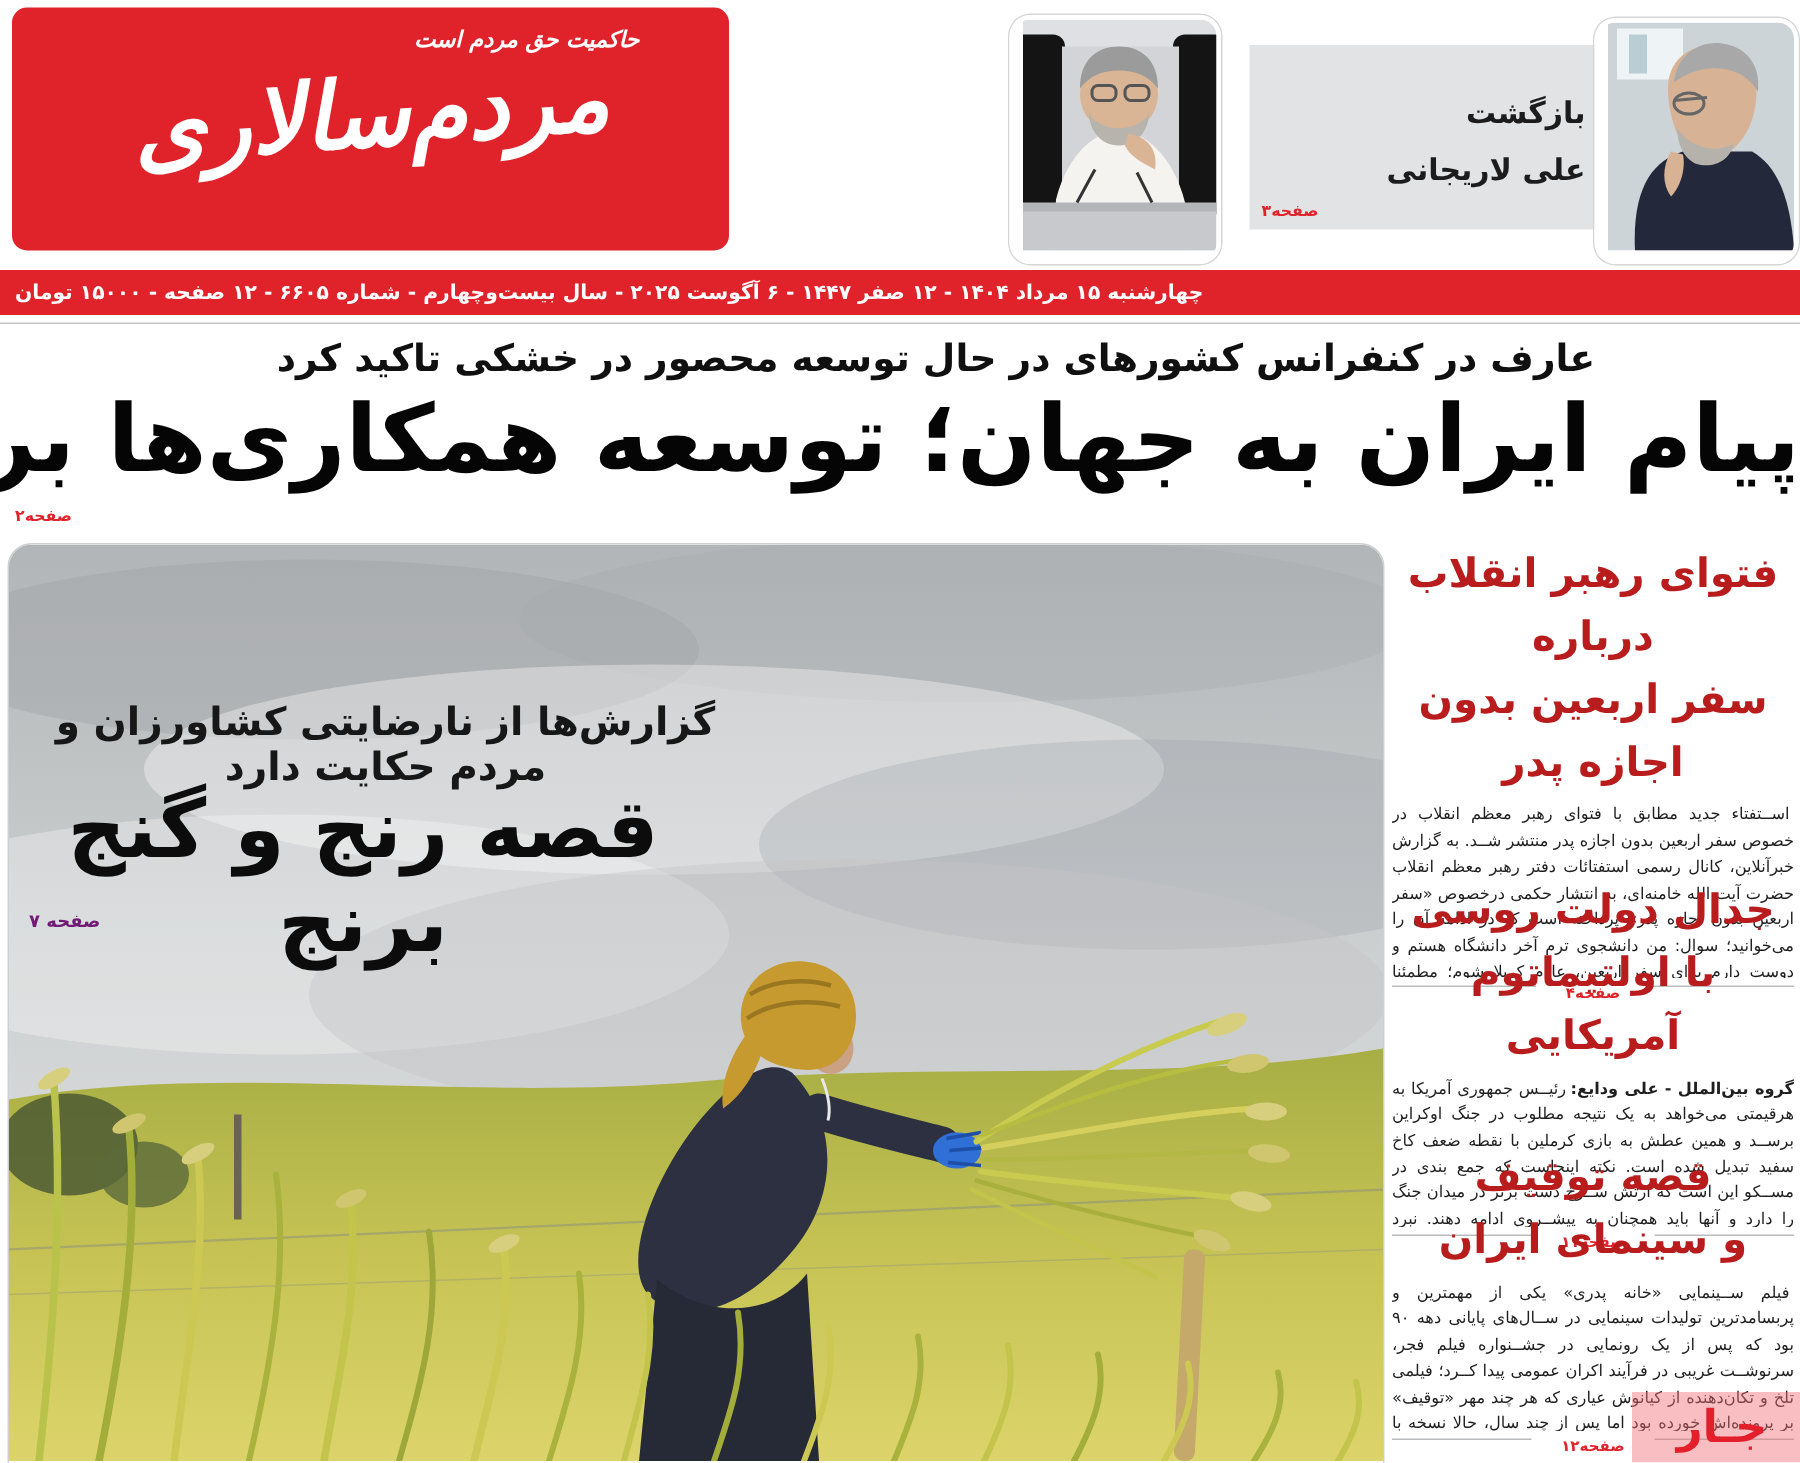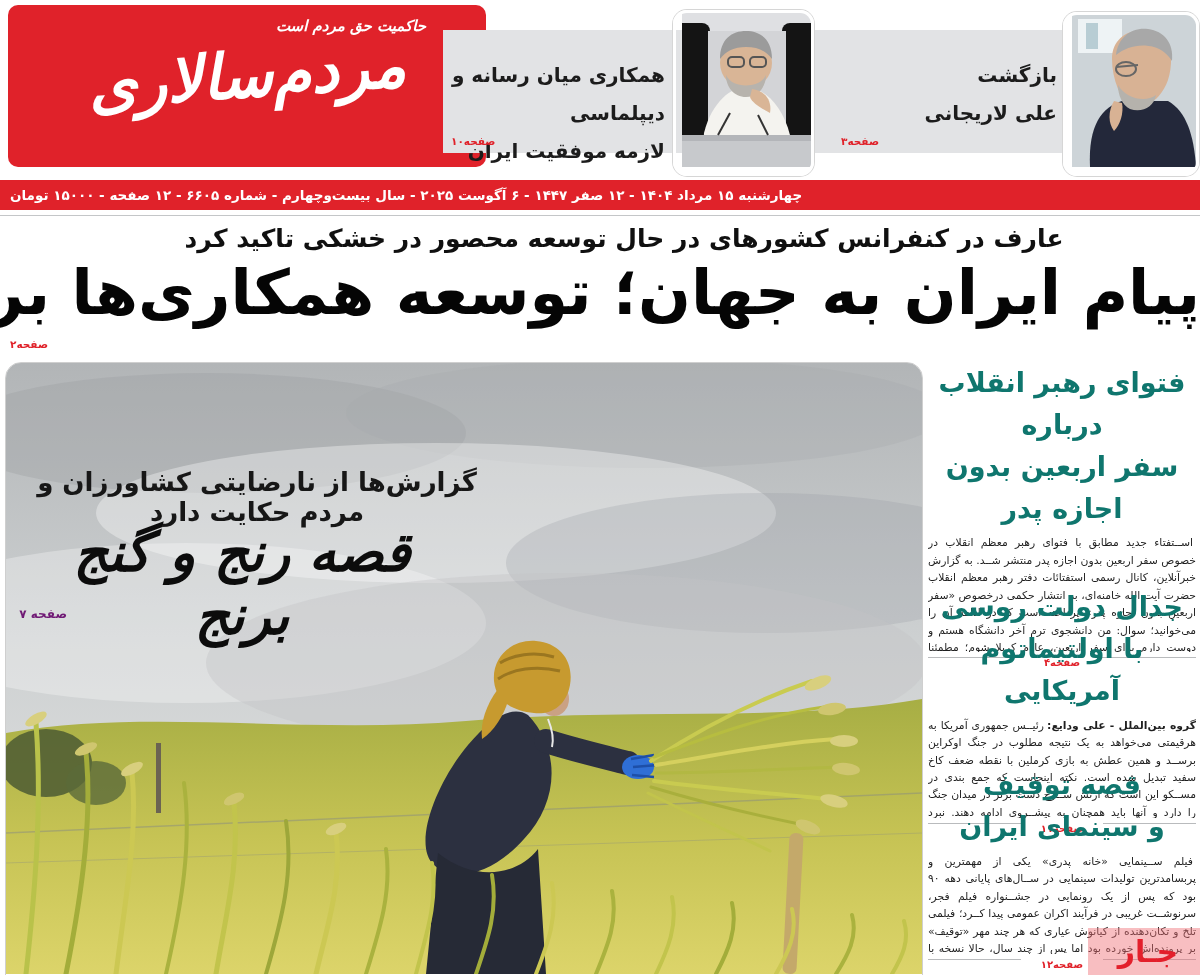--- a/index.html
+++ b/index.html
@@ -30,27 +30,27 @@
 
   
   .kicker{position:absolute;left:0;top:224px;width:1200px;text-align:center;font-size:25px;font-weight:bold;color:#101010;padding-left:24px;}
   .headline{position:absolute;left:0;top:256px;width:1200px;text-align:center;font-size:62px;font-weight:bold;color:#050505;letter-spacing:-1px;white-space:nowrap;}
   .headline-page{position:absolute;left:10px;top:338px;font-size:10.5px;font-weight:bold;color:#e0222a;}
 
   
   .photo{position:absolute;left:5px;top:362px;width:918px;height:757px;border-radius:16px;overflow:hidden;border:1px solid #cfcfcf;box-sizing:border-box;}
   .photo svg{display:block;}
   .photo-kicker{position:absolute;top:104px;right:420px;width:490px;text-align:center;font-size:26px;font-weight:bold;color:#171717;}
-  .photo-title{position:absolute;top:158px;right:470px;width:420px;text-align:center;font-size:54px;font-weight:bold;color:#0c0c0c;font-style:italic;}
+  .photo-title{position:absolute;top:158px;right:470px;width:420px;text-align:center;font-size:54px;font-weight:bold;color:#0c0c0c;}
   .photo-page{position:absolute;top:244px;right:855px;font-size:12px;font-weight:bold;color:#701a75;}
 
   
   .rightcol{position:absolute;left:928px;top:362px;width:268px;height:613px;}
   .article{position:absolute;left:0;width:268px;}
-  .article h2{margin:0;text-align:center;font-size:27px;line-height:1.55;font-weight:bold;color:#0f766e;}
+  .article h2{margin:0;text-align:center;font-size:27px;line-height:1.55;font-weight:bold;color:#b91c1c;}
   .article .body{margin-top:5px;font-size:10.8px;line-height:1.62;color:#1f1f1f;text-align:justify;overflow:hidden;direction:rtl;}
   .article .lead{font-weight:bold;margin-left:3px;}
   .pageref{display:flex;gap:20px;margin-top:5px;}
   .pageref .dash{flex:1;height:1px;background:#b9bbbd;}
   .pageref .num{font-size:10px;font-weight:bold;color:#e0222a;}
   .art-1{top:0;}  .art-1 .body{max-height:118px;}
   .art-2{top:224px;} .art-2 .body{max-height:101px;}
   .art-3{top:402px;} .art-3 .body{max-height:101px;}
 
   
@@ -60,27 +60,20 @@
 </head>
 <body>
 
 <div class="page">
 
   <div class="masthead">
     <div class="tagline">حاکمیت حق مردم است</div>
     <div class="title">مردم‌سالاری</div>
   </div>
 
-  <div class="teaser teaser-a">
-    <div class="teaser-title">
-      <div>همکاری میان رسانه و دیپلماسی</div>
-      <div>لازمه موفقیت ایران</div>
-    </div>
-    <div class="teaser-page">صفحه۱۰</div>
-  </div>
   <div class="portrait portrait-a">
     <svg width="129" height="154" viewBox="0 0 129 154" xmlns="http://www.w3.org/2000/svg">
       <rect width="129" height="154" fill="#dfe0e3"></rect>
       <rect x="-8" y="10" width="36" height="120" rx="8" fill="#141414"></rect>
       <rect x="100" y="10" width="36" height="120" rx="8" fill="#141414"></rect>
       <rect x="26" y="18" width="78" height="96" fill="#d3d4d7"></rect>
       <path d="M22,120 C30,88 50,74 64,74 C80,74 100,90 108,122 L110,154 L20,154 Z" fill="#f4f3ef"></path>
       <circle cx="64" cy="50" r="26" fill="#d9b596"></circle>
       <path d="M38,46 C38,26 50,18 64,18 C78,18 90,26 90,46 C84,38 76,34 64,34 C52,34 44,38 38,46 Z" fill="#9b9b9b"></path>
       <path d="M44,62 C50,76 78,76 84,62 C84,74 76,84 64,84 C52,84 44,74 44,62 Z" fill="#b7b3ad"></path>

